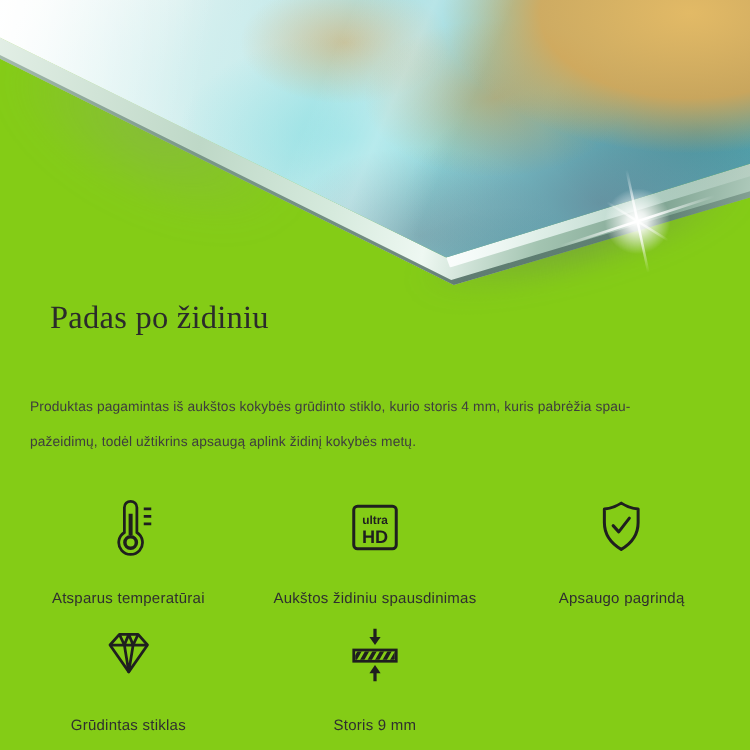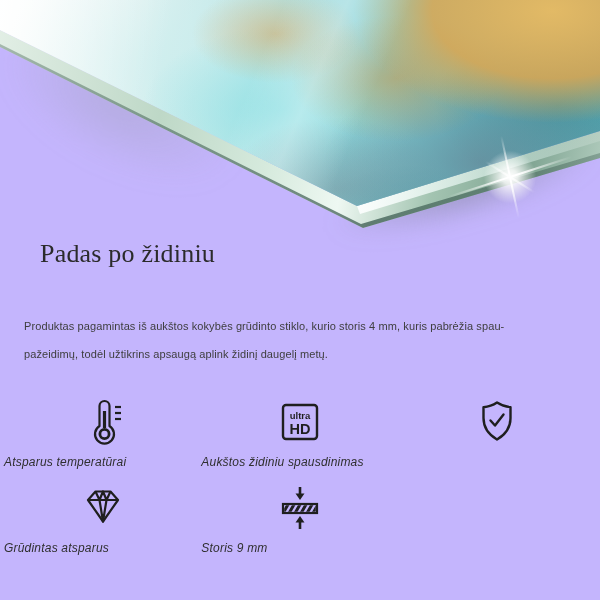--- a/index.html
+++ b/index.html
@@ -1,16 +1,16 @@
 <!DOCTYPE html>
 <html><head>
 <meta charset="utf-8">
 <style>
   html,body{margin:0;padding:0;background:#ffffff;}
-  .stage{position:relative;width:600px;height:600px;background:#c4b5fd;overflow:hidden;
+  .stage{position:relative;width:600px;height:600px;background:#84cc16;overflow:hidden;
          font-family:"Liberation Sans",sans-serif;}
 
   
   .hero{position:absolute;left:0;top:0;width:600px;height:262px;}
   .shadow-left{position:absolute;left:-40px;top:30px;width:320px;height:150px;
     background:radial-gradient(closest-side,rgba(140,148,150,0.28),rgba(140,148,150,0) 80%);
     transform:rotate(27deg);filter:blur(12px);}
   .shadow-right{position:absolute;left:300px;top:152px;width:330px;height:74px;
     background:radial-gradient(closest-side,rgba(96,106,110,0.42),rgba(96,106,110,0) 85%);
     transform:rotate(-16deg);filter:blur(10px);}
@@ -55,23 +55,23 @@
   .title{position:absolute;left:40px;top:236px;margin:0;font-family:"Liberation Serif",serif;
     font-weight:400;font-size:26px;line-height:35px;color:#2b2b2b;letter-spacing:0.2px;}
   .title span{display:block;}
   .desc{position:absolute;left:24px;top:313px;margin:0;font-size:11px;line-height:27.5px;
     color:#3e3e3e;letter-spacing:0.1px;}
   .desc span{display:block;white-space:nowrap;}
 
   
   .features{position:absolute;left:4px;top:398px;width:592px;display:grid;
     grid-template-columns:repeat(3,1fr);row-gap:14px;}
-  .feature{display:flex;flex-direction:column;}
+  .feature{display:flex;flex-direction:column;align-items:center;gap:16px;}
   .feature .icon{height:50px;display:flex;align-items:flex-start;justify-content:center;}
-  .feature .label{margin-top:6px;font-size:12px;line-height:16px;color:#2f2f2f;letter-spacing:0.2px;font-style:italic;}
+  .feature .label{margin-top:6px;font-size:12px;line-height:16px;color:#2f2f2f;letter-spacing:0.2px;}
   .icon svg{stroke:#1f1f1f;fill:none;stroke-width:2.2;}
   .icon svg text{stroke:none;fill:#1f1f1f;font-family:"Liberation Sans",sans-serif;}
 </style>
 </head>
 <body>
 
 <div class="stage">
 
   <section class="hero">
     <div class="shadow-left"></div>
@@ -87,21 +87,21 @@
       <div class="ray ray3"></div>
     </div>
   </section>
 
   <h1 class="title">
     <span>Padas po židiniu</span>
   </h1>
 
   <p class="desc">
     <span>Produktas pagamintas iš aukštos kokybės grūdinto stiklo, kurio storis 4 mm, kuris pabrėžia spau-</span>
-    <span>pažeidimų, todėl užtikrins apsaugą aplink židinį daugelį metų.</span>
+    <span>pažeidimų, todėl užtikrins apsaugą aplink židinį kokybės metų.</span>
   </p>
 
   <div class="features">
 
     <div class="feature">
       <div class="icon">
         <svg width="48" height="48" viewBox="0 0 48 48">
           <path d="M20.5 8 a5 5 0 0 1 10 0 v20 a9.5 9.5 0 1 1 -10 0 Z"></path>
           <line x1="25.5" y1="13" x2="25.5" y2="30" stroke-width="3.2"></line>
           <circle cx="25.5" cy="36" r="4.6" stroke-width="2.8"></circle>
@@ -124,30 +124,31 @@
       <div class="label">Aukštos židiniu spausdinimas</div>
     </div>
 
     <div class="feature">
       <div class="icon">
         <svg width="48" height="48" viewBox="0 0 48 48">
           <path d="M24 4.5 C28.5 7.5 33 8.8 37.5 9.2 L37.5 20 C37.5 29.5 32 36.8 24 41.5 C16 36.8 10.5 29.5 10.5 20 L10.5 9.2 C15 8.8 19.5 7.5 24 4.5 Z" stroke-width="2.4" stroke-linejoin="round"></path>
           <path d="M17.5 22.5 L22 27.5 L30.5 16.5" stroke-width="2.4" stroke-linecap="round" stroke-linejoin="round"></path>
         </svg>
       </div>
+      <div class="label">Apsaugo pagrindą</div>
     </div>
 
     <div class="feature">
       <div class="icon">
         <svg width="48" height="46" viewBox="0 0 48 46">
           <path d="M9 16 L16.5 7.5 H31.5 L39 16 L24 37.5 Z" stroke-linejoin="round"></path>
           <path d="M9 16 H39 M16.5 7.5 L20.5 16 L24 7.5 L27.5 16 L31.5 7.5 M20.5 16 L24 37.5 L27.5 16" stroke-linejoin="round"></path>
         </svg>
       </div>
-      <div class="label">Grūdintas atsparus</div>
+      <div class="label">Grūdintas stiklas</div>
     </div>
 
 
     <div class="feature">
       <div class="icon">
         <svg width="48" height="48" viewBox="0 0 48 48">
           <defs>
               <clipPath id="bar">
                 <rect x="8.2" y="21.2" width="31.6" height="6.6"></rect>
               </clipPath>

